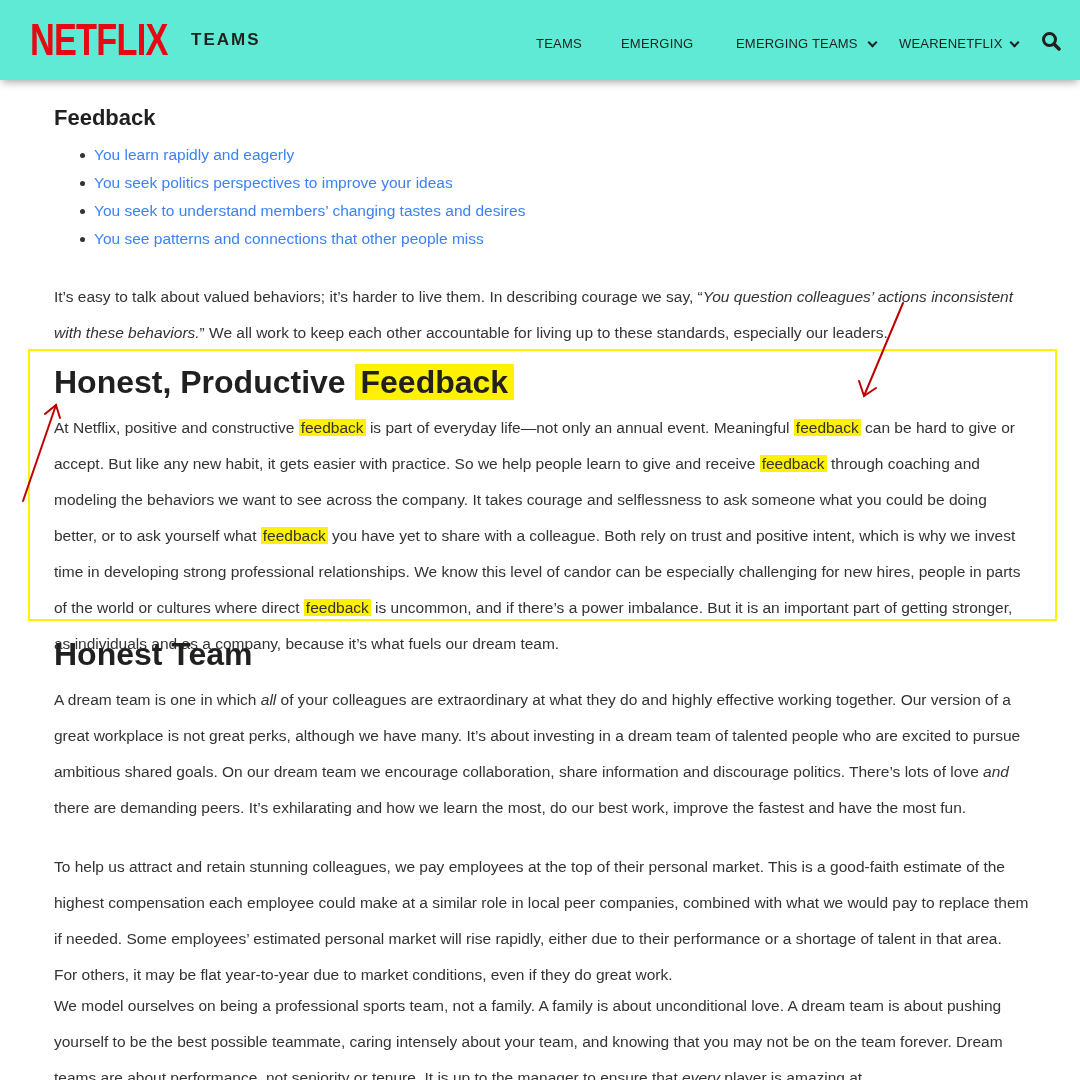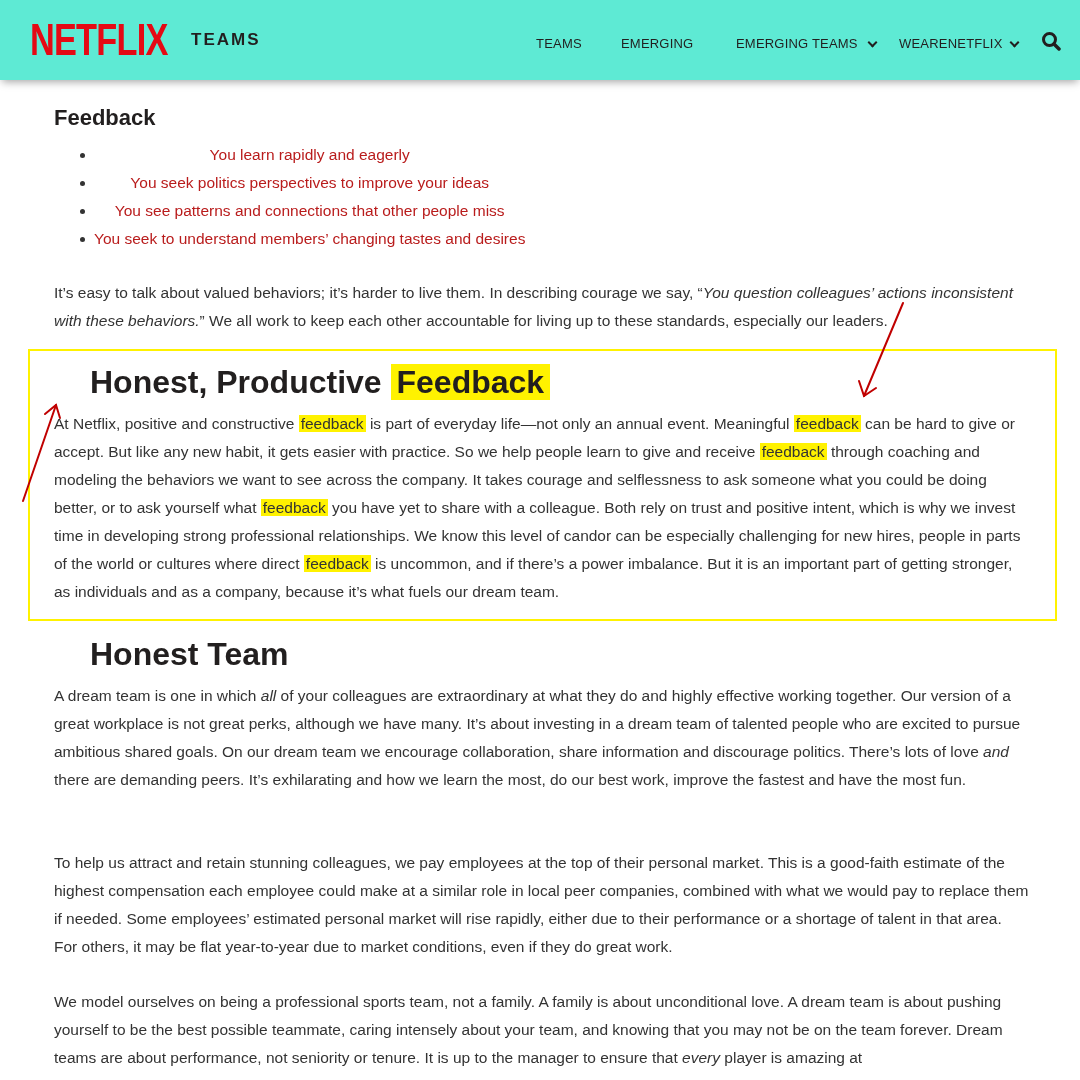--- a/index.html
+++ b/index.html
@@ -34,31 +34,30 @@
     }
     .search-icon {
       position: absolute; left: 1041px; top: 31px; width: 20px; height: 20px; cursor: pointer;
     }
     .h3 {
       position: absolute; left: 54px; font-size: 22px; font-weight: 700; color: #221f1f;
     }
     .h2 {
       position: absolute; left: 54px; font-size: 32px; font-weight: 700; color: #221f1f;
       white-space: nowrap;
-      margin-left: 36px;
     }
     .bullets { position: absolute; left: 80px; top: 144px; list-style: none; }
     .bullets li {
-      font-size: 15.5px; height: 28px; line-height: 22px; color: #b91c1c; position: relative; padding-left: 14px; text-align: center;
+      font-size: 15.5px; height: 28px; line-height: 22px; color: #3b82f6; position: relative; padding-left: 14px;
     }
     .bullets li::before {
       content: ""; position: absolute; left: 0; top: 9px; width: 5px; height: 5px; border-radius: 50%; background: #333;
     }
     .para {
-      position: absolute; left: 54px; width: 975px; font-size: 15.5px; line-height: 28px; color: #333;
+      position: absolute; left: 54px; width: 975px; font-size: 15.5px; line-height: 36px; color: #333;
     }
     .hl { background: #fff200; color: #333; padding: 0 2px; }
     .h2 .hl { padding: 0 6px; color: #221f1f; }
     em { font-style: italic; }
 
     .highlight-box {
       position: absolute; left: 28px; top: 349px; width: 1029px; height: 272px;
       border: 2px solid #fff200; pointer-events: none;
     }
     svg.arrows { position: absolute; left: 0; top: 0; width: 1080px; height: 1080px; pointer-events: none; z-index: 5; }
@@ -80,22 +79,22 @@
   <svg class="search-icon" viewBox="0 0 20 20">
     <circle cx="8.5" cy="8.5" r="6" fill="none" stroke="#221f1f" stroke-width="3"></circle>
     <line x1="13" y1="13" x2="18" y2="18" stroke="#221f1f" stroke-width="3.5" stroke-linecap="round"></line>
   </svg>
 </div>
 
 <div class="h3" style="top:105px">Feedback</div>
 <ul class="bullets">
   <li>You learn rapidly and eagerly</li>
   <li>You seek politics perspectives to improve your ideas</li>
+  <li>You seek to understand members’ changing tastes and desires</li>
   <li>You see patterns and connections that other people miss</li>
-  <li>You seek to understand members’ changing tastes and desires</li>
 </ul>
 
 <p class="para" style="top:279px"><span>It’s easy to talk about valued behaviors; it’s harder to live them. In describing courage we say, “</span><em>You question colleagues’ actions inconsistent with these behaviors.</em><span>” We all work to keep each other accountable for living up to these standards, especially our leaders.</span></p>
 
 <div class="highlight-box"></div>
 <div class="h2" style="top:364px"><span>Honest, Productive</span> <span class="hl">Feedback</span></div>
 
 <p class="para" style="top:410px"><span>At Netflix, positive and constructive </span><span class="hl">feedback</span><span> is part of everyday life—not only an annual event. Meaningful </span><span class="hl">feedback</span><span> can be hard to give or accept. But like any new habit, it gets easier with practice. So we help people learn to give and receive </span><span class="hl">feedback</span><span> through coaching and modeling the behaviors we want to see across the company. It takes courage and selflessness to ask someone what you could be doing better, or to ask yourself what </span><span class="hl">feedback</span><span> you have yet to share with a colleague. Both rely on trust and positive intent, which is why we invest time in developing strong professional relationships. We know this level of candor can be especially challenging for new hires, people in parts of the world or cultures where direct </span><span class="hl">feedback</span><span> is uncommon, and if there’s a power imbalance. But it is an important part of getting stronger, as individuals and as a company, because it’s what fuels our dream team.</span></p>
 
 <div class="h2" style="top:636px">Honest Team</div>

